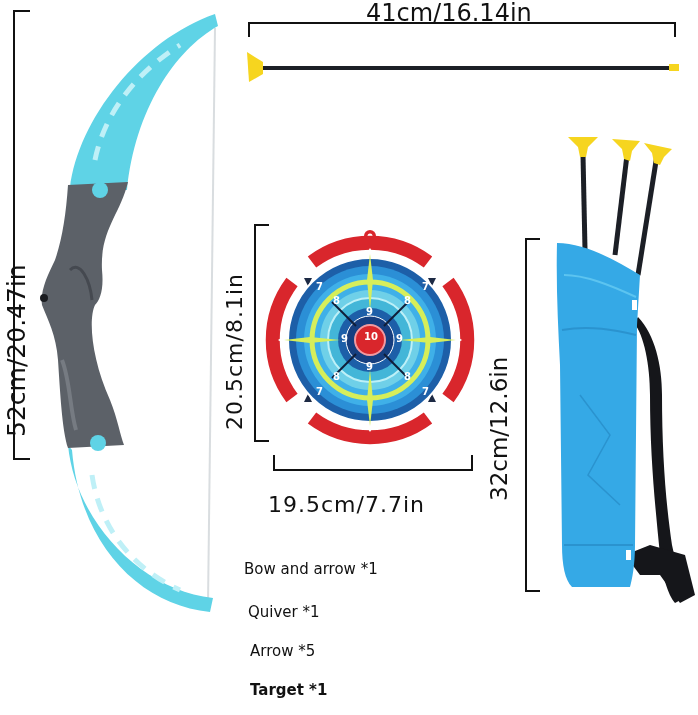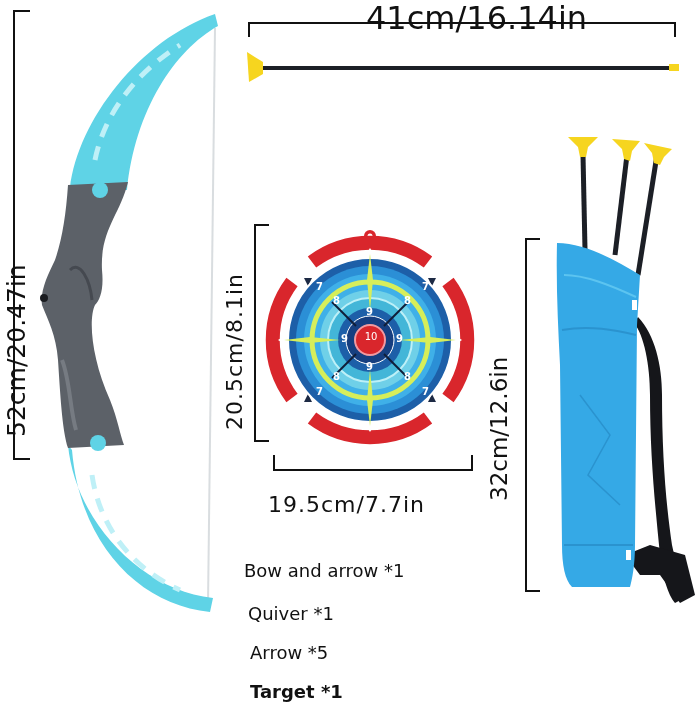--- a/index.html
+++ b/index.html
@@ -1,20 +1,20 @@
 <!DOCTYPE html>
 <html><head>
 <meta charset="utf-8">
 <style>
   html,body{margin:0;padding:0;background:#ffffff;}
   body{width:698px;height:715px;position:relative;overflow:hidden;font-family:"DejaVu Sans",sans-serif;color:#111;}
   .abs{position:absolute;}
   .dim-line{position:absolute;background:#111;}
   .vtext{position:absolute;transform-origin:left top;transform:rotate(-90deg);white-space:nowrap;color:#111;}
-  .label{position:absolute;font-family:"DejaVu Sans",sans-serif;font-size:18px;color:#111;white-space:nowrap;}
+  .label{position:absolute;font-family:"DejaVu Sans",sans-serif;font-size:15px;color:#111;white-space:nowrap;}
   svg{position:absolute;overflow:visible;}
 </style>
 </head>
 <body>
 
 <div>
   <div class="dim-line" style="left:13px;top:10px;width:2px;height:450px;"></div>
   <div class="dim-line" style="left:13px;top:10px;width:17px;height:2px;"></div>
   <div class="dim-line" style="left:13px;top:458px;width:17px;height:2px;"></div>
   <div class="vtext" style="left:2px;top:437px;font-size:25px;">52cm/20.47in</div>
@@ -35,21 +35,21 @@
   <path d="M62,360 C70,380 70,410 76,430" stroke="#767b82" stroke-width="4" fill="none"></path>
   <circle cx="44" cy="298" r="4" fill="#1a1c20"></circle>
   <circle cx="100" cy="190" r="8" fill="#5fd3e6"></circle>
   <circle cx="98" cy="443" r="8" fill="#5fd3e6"></circle>
 </svg>
 
 <div>
   <div class="dim-line" style="left:248px;top:22px;width:428px;height:2px;"></div>
   <div class="dim-line" style="left:248px;top:22px;width:2px;height:15px;"></div>
   <div class="dim-line" style="left:674px;top:22px;width:2px;height:15px;"></div>
-  <div class="label" style="left:366px;top:-1px;font-size:32px;">41cm/16.14in</div>
+  <div class="label" style="left:366px;top:-1px;font-size:24px;">41cm/16.14in</div>
 </div>
 
 <svg width="440" height="30" style="left:245px;top:52px;">
   <path d="M2,0 L18,10 L18,22 L4,30 Z" fill="#f6d51f"></path>
   <rect x="18" y="14" width="408" height="4" fill="#1c1f26"></rect>
   <rect x="424" y="12" width="10" height="7" fill="#f6d51f"></rect>
 </svg>
 
 <div>
   <div class="dim-line" style="left:254px;top:224px;width:2px;height:218px;"></div>
@@ -104,21 +104,21 @@
       <line x1="-38" y1="-38" x2="-14" y2="-14"></line>
       <line x1="38" y1="-38" x2="14" y2="-14"></line>
       <line x1="-38" y1="38" x2="-14" y2="14"></line>
       <line x1="38" y1="38" x2="14" y2="14"></line>
     </g>
 
     <circle r="15" fill="#d9262c" stroke="#f39aa0" stroke-width="2"></circle>
   </g>
 </svg>
 
-<div class="abs" style="left:359px;top:331px;width:24px;text-align:center;font-size:10px;font-weight:normal;color:#fff;">10</div>
+<div class="abs" style="left:359px;top:331px;width:24px;text-align:center;font-size:10px;font-weight:bold;color:#fff;">10</div>
 <div class="abs" style="left:366px;top:306px;font-size:10px;font-weight:bold;color:#fff;">9</div>
 <div class="abs" style="left:366px;top:361px;font-size:10px;font-weight:bold;color:#fff;">9</div>
 <div class="abs" style="left:341px;top:333px;font-size:10px;font-weight:bold;color:#fff;">9</div>
 <div class="abs" style="left:396px;top:333px;font-size:10px;font-weight:bold;color:#fff;">9</div>
 <div class="abs" style="left:333px;top:295px;font-size:10px;font-weight:bold;color:#fff;">8</div>
 <div class="abs" style="left:404px;top:295px;font-size:10px;font-weight:bold;color:#fff;">8</div>
 <div class="abs" style="left:333px;top:371px;font-size:10px;font-weight:bold;color:#fff;">8</div>
 <div class="abs" style="left:404px;top:371px;font-size:10px;font-weight:bold;color:#fff;">8</div>
 <div class="abs" style="left:316px;top:281px;font-size:10px;font-weight:bold;color:#fff;">7</div>
 <div class="abs" style="left:422px;top:281px;font-size:10px;font-weight:bold;color:#fff;">7</div>

